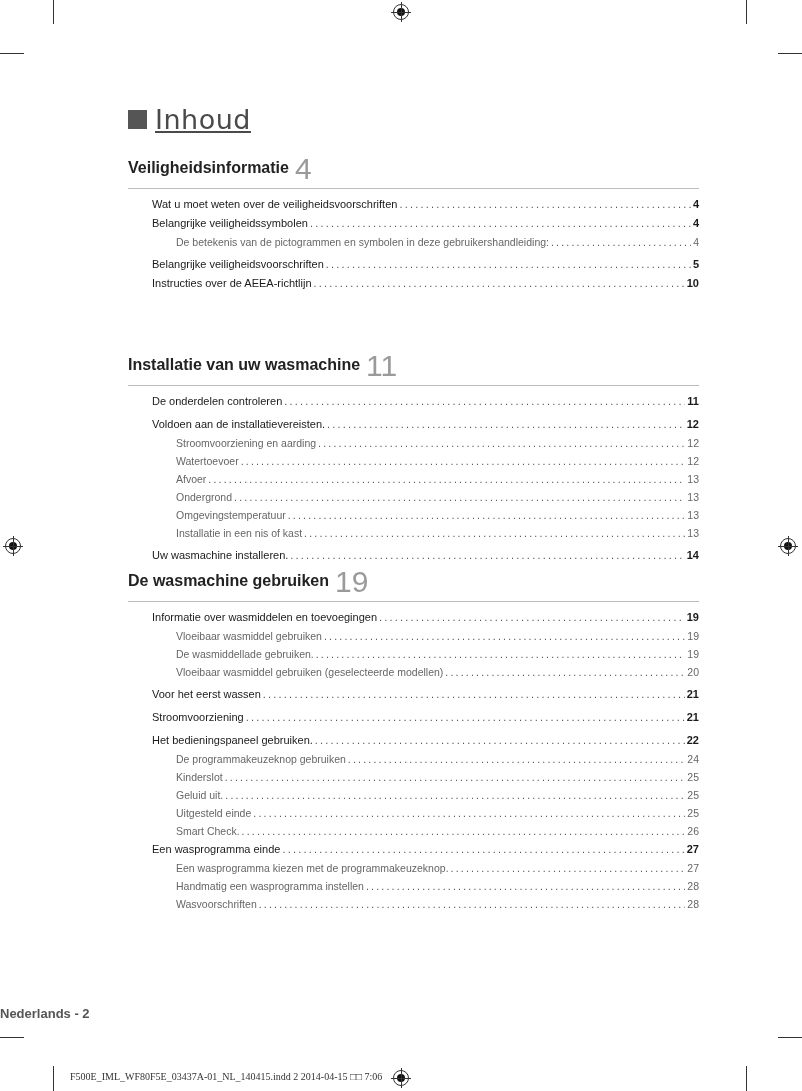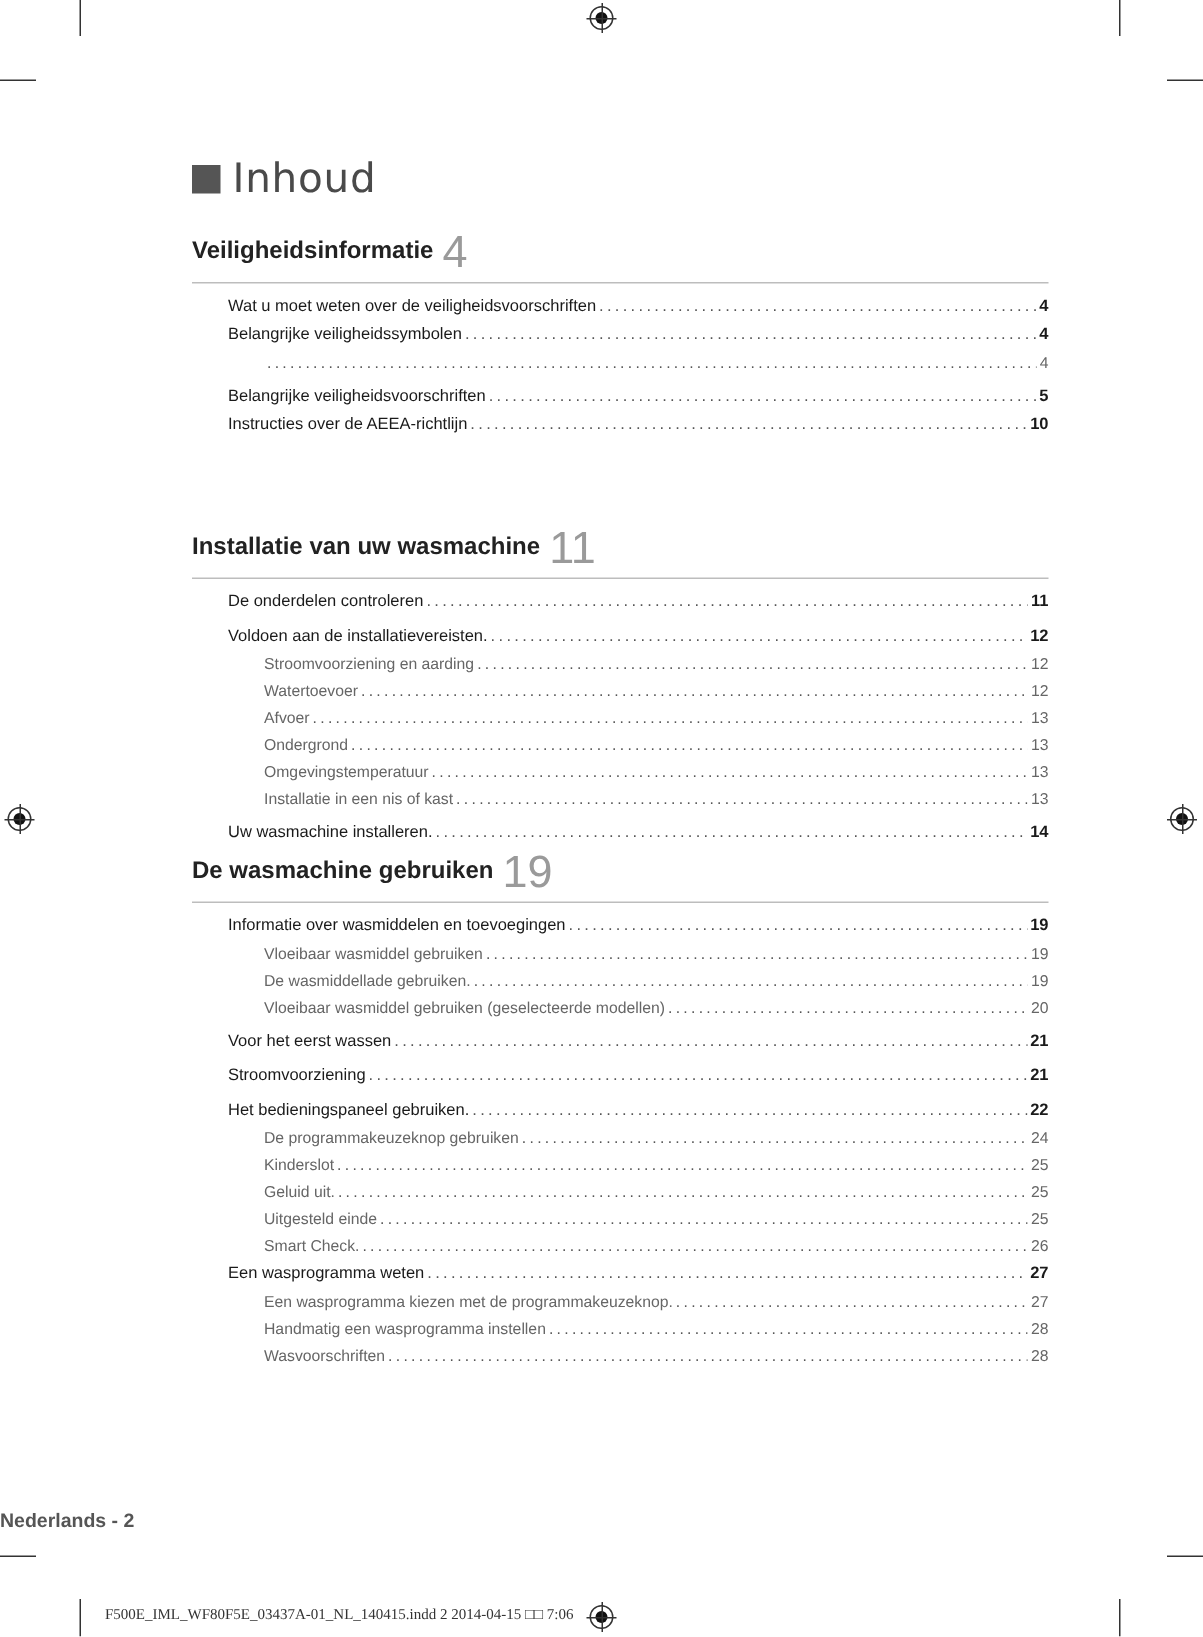--- a/index.html
+++ b/index.html
@@ -15,21 +15,21 @@
   }
   .reg::before { content: ""; position: absolute; left: 3px; top: 3px; width: 8px; height: 8px; border-radius: 50%; background: #111; }
   .reg::after { content: ""; position: absolute; left: 7px; top: -3px; width: 1px; height: 20px; background: #333; }
   .reg .h { position: absolute; top: 7px; left: -3px; width: 20px; height: 1px; background: #333; }
 
   .title {
     position: absolute; left: 128px; top: 104px;
     display: flex; align-items: center; gap: 8px;
   }
   .title .sq { width: 19px; height: 19px; background: #555; }
-  .title .txt { font-family: "DejaVu Sans", sans-serif; font-size: 27px; color: #4a4a4a; letter-spacing: 0.5px; }
+  .title .txt { font-family: "DejaVu Sans", sans-serif; font-size: 27px; color: #4a4a4a; letter-spacing: 0.5px; text-decoration: underline; }
 
   .section { position: absolute; left: 128px; width: 571px; }
   .sec-head {
     display: flex; align-items: center; gap: 6px;
     border-bottom: 1.5px solid #bdbdbd; padding-bottom: 2px; height: 34px;
   }
   .sec-head .name { font-size: 16px; font-weight: bold; color: #222; margin-bottom: 2px; }
   .sec-head .num { font-size: 30px; color: #9a9a9a; font-weight: normal; line-height: 30px; }
 
   .entries { margin-top: 9px; }
@@ -93,20 +93,21 @@
         <span class="label">Wat u moet weten over de veiligheidsvoorschriften</span>
         <span class="dots">........................................................................................................................</span>
         <span class="page">4</span>
       </div>
     <div class="row l1">
         <span class="label">Belangrijke veiligheidssymbolen</span>
         <span class="dots">........................................................................................................................</span>
         <span class="page">4</span>
       </div>
     <div class="row l2">
+        <span class="label">De betekenis van de pictogrammen en symbolen in deze gebruikershandleiding:</span>
         <span class="dots">........................................................................................................................</span>
         <span class="page">4</span>
       </div>
     <div class="row l1 gap">
         <span class="label">Belangrijke veiligheidsvoorschriften</span>
         <span class="dots">........................................................................................................................</span>
         <span class="page">5</span>
       </div>
     <div class="row l1">
         <span class="label">Instructies over de AEEA-richtlijn</span>
@@ -230,21 +231,21 @@
         <span class="label">Uitgesteld einde</span>
         <span class="dots">........................................................................................................................</span>
         <span class="page">25</span>
       </div>
     <div class="row l2">
         <span class="label">Smart Check.</span>
         <span class="dots">........................................................................................................................</span>
         <span class="page">26</span>
       </div>
     <div class="row l1">
-        <span class="label">Een wasprogramma weten</span>
+        <span class="label">Een wasprogramma einde</span>
         <span class="dots">........................................................................................................................</span>
         <span class="page">27</span>
       </div>
     <div class="row l2">
         <span class="label">Een wasprogramma kiezen met de programmakeuzeknop.</span>
         <span class="dots">........................................................................................................................</span>
         <span class="page">27</span>
       </div>
     <div class="row l2">
         <span class="label">Handmatig een wasprogramma instellen</span>

